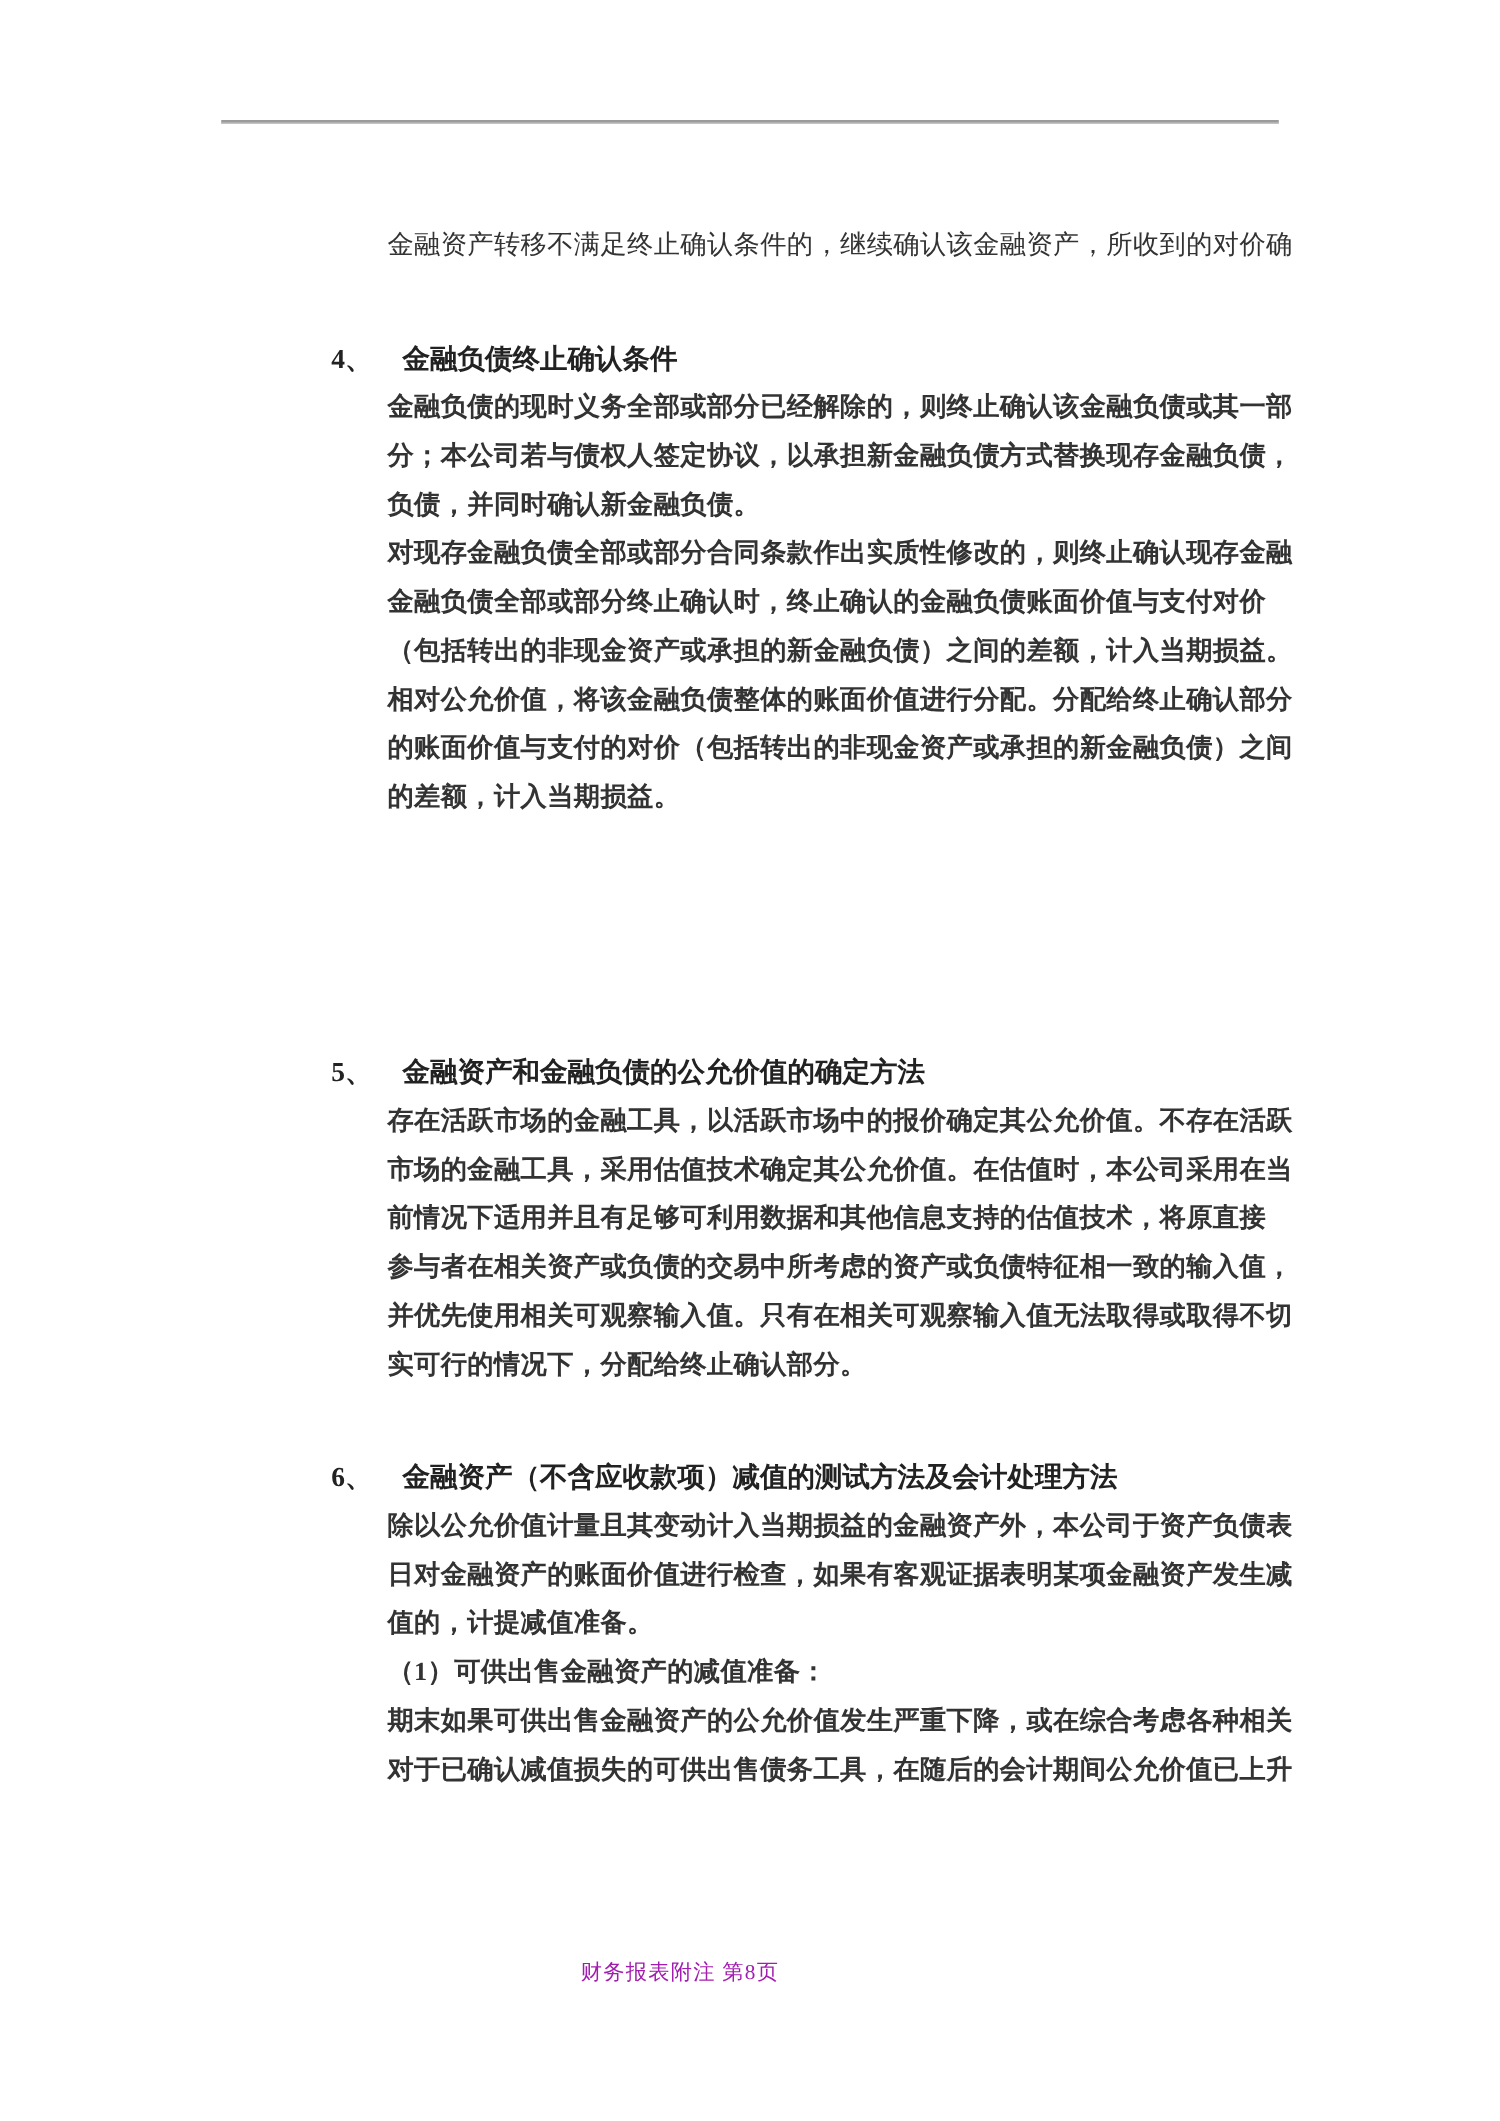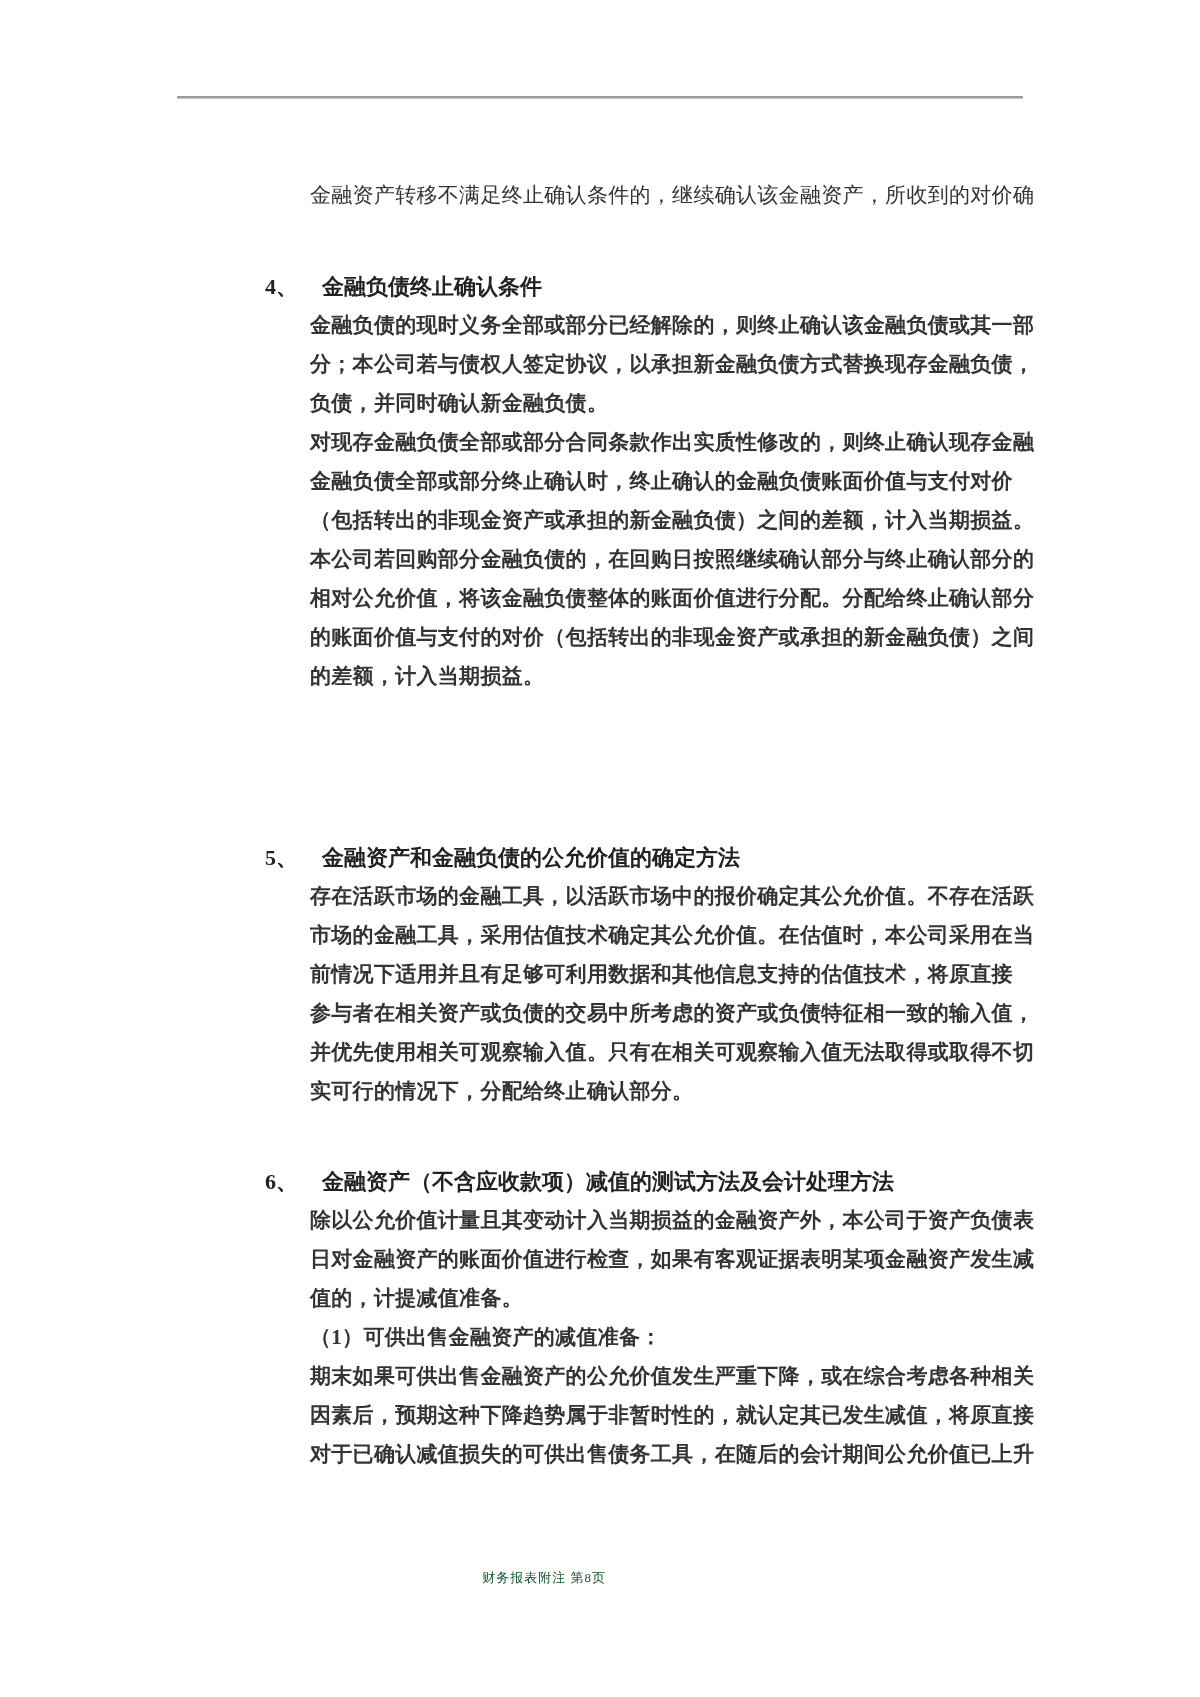--- a/index.html
+++ b/index.html
@@ -67,23 +67,23 @@
   }
   .line {
     white-space: nowrap;
   }
   .footer {
     position: absolute;
     left: 0;
     top: 1565px;
     width: 1088px;
     text-align: center;
-    font-size: 13px;
+    font-size: 17px;
     line-height: 26px;
-    color: #14532d;
+    color: #a21caf;
     letter-spacing: 1px;
   }
 </style>
 </head>
 <body>
 
 <div class="page">
 
   <div class="top-rule"></div>
 
@@ -95,21 +95,20 @@
     <div class="heading">
       <span class="num">4、</span><span class="title">金融负债终止确认条件</span>
     </div>
     <div class="section-body">
         <div class="line">金融负债的现时义务全部或部分已经解除的，则终止确认该金融负债或其一部</div>
         <div class="line">分；本公司若与债权人签定协议，以承担新金融负债方式替换现存金融负债，</div>
         <div class="line">负债，并同时确认新金融负债。</div>
         <div class="line">对现存金融负债全部或部分合同条款作出实质性修改的，则终止确认现存金融</div>
         <div class="line">金融负债全部或部分终止确认时，终止确认的金融负债账面价值与支付对价</div>
         <div class="line">（包括转出的非现金资产或承担的新金融负债）之间的差额，计入当期损益。</div>
-        <div class="line">本公司若回购部分金融负债的，在回购日按照继续确认部分与终止确认部分的</div>
         <div class="line">相对公允价值，将该金融负债整体的账面价值进行分配。分配给终止确认部分</div>
         <div class="line">的账面价值与支付的对价（包括转出的非现金资产或承担的新金融负债）之间</div>
         <div class="line">的差额，计入当期损益。</div>
       </div>
   </div>
 
   <div class="section section-5">
     <div class="heading">
       <span class="num">5、</span><span class="title">金融资产和金融负债的公允价值的确定方法</span>
     </div>
@@ -126,20 +125,19 @@
   <div class="section section-6">
     <div class="heading">
       <span class="num">6、</span><span class="title">金融资产（不含应收款项）减值的测试方法及会计处理方法</span>
     </div>
     <div class="section-body">
         <div class="line">除以公允价值计量且其变动计入当期损益的金融资产外，本公司于资产负债表</div>
         <div class="line">日对金融资产的账面价值进行检查，如果有客观证据表明某项金融资产发生减</div>
         <div class="line">值的，计提减值准备。</div>
         <div class="line">（1）可供出售金融资产的减值准备：</div>
         <div class="line">期末如果可供出售金融资产的公允价值发生严重下降，或在综合考虑各种相关</div>
-        <div class="line">因素后，预期这种下降趋势属于非暂时性的，就认定其已发生减值，将原直接</div>
         <div class="line">对于已确认减值损失的可供出售债务工具，在随后的会计期间公允价值已上升</div>
       </div>
   </div>
 
   <div class="footer">财务报表附注 第8页</div>
 
 </div>
 
 </body></html>

